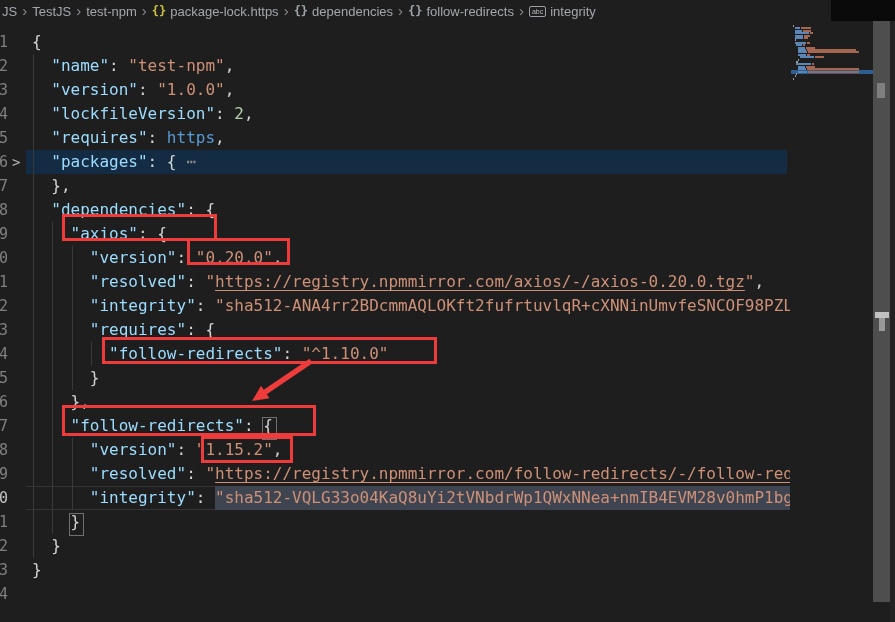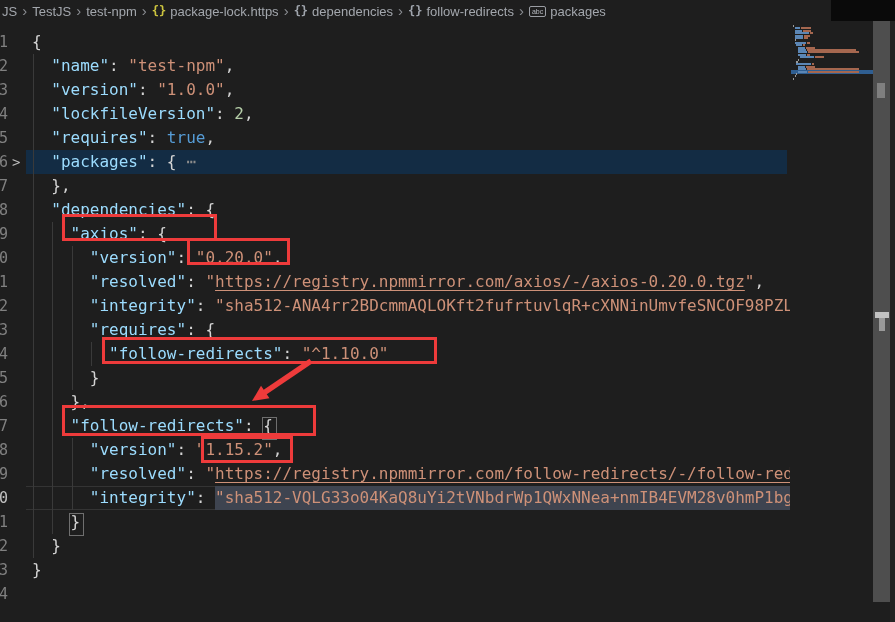--- a/index.html
+++ b/index.html
@@ -75,31 +75,31 @@
         <span>dependencies</span>
       </span>
       <span class="crumb-sep">›</span>
       <span class="crumb">
         <span class="ic-braces gray">{}</span>
         <span>follow-redirects</span>
       </span>
       <span class="crumb-sep">›</span>
       <span class="crumb">
         <span class="ic-abc">abc</span>
-        <span>packages</span>
+        <span>integrity</span>
       </span>
     </div>
   <div class="corner-black"></div>
   <div class="editor">
     <div class="lines" id="code">
         <div class="row"><div class="ln">1</div><span class="code"><span class="tk-p">{</span></span></div>
         <div class="row"><div class="guide" style="left: 33px;"></div><div class="ln">2</div><span class="code"><span class="tk-p">  </span><span class="tk-k">"name"</span><span class="tk-p">: </span><span class="tk-s">"test-npm"</span><span class="tk-p">,</span></span></div>
         <div class="row"><div class="guide" style="left: 33px;"></div><div class="ln">3</div><span class="code"><span class="tk-p">  </span><span class="tk-k">"version"</span><span class="tk-p">: </span><span class="tk-s">"1.0.0"</span><span class="tk-p">,</span></span></div>
         <div class="row"><div class="guide" style="left: 33px;"></div><div class="ln">4</div><span class="code"><span class="tk-p">  </span><span class="tk-k">"lockfileVersion"</span><span class="tk-p">: </span><span class="tk-n">2</span><span class="tk-p">,</span></span></div>
-        <div class="row"><div class="guide" style="left: 33px;"></div><div class="ln">5</div><span class="code"><span class="tk-p">  </span><span class="tk-k">"requires"</span><span class="tk-p">: </span><span class="tk-b">true</span><span class="tk-p">,</span></span></div>
+        <div class="row"><div class="guide" style="left: 33px;"></div><div class="ln">5</div><span class="code"><span class="tk-p">  </span><span class="tk-k">"requires"</span><span class="tk-p">: </span><span class="tk-b">https</span><span class="tk-p">,</span></span></div>
         <div class="row"><div class="row-bg fold"></div><div class="guide" style="left: 33px;"></div><div class="ln">6</div><div class="chev">&gt;</div><span class="code"><span class="tk-p">  </span><span class="tk-k">"packages"</span><span class="tk-p">: { </span><span class="tk-e">⋯</span></span></div>
         <div class="row"><div class="guide" style="left: 33px;"></div><div class="ln">7</div><span class="code"><span class="tk-p">  },</span></span></div>
         <div class="row"><div class="guide" style="left: 33px;"></div><div class="ln">8</div><span class="code"><span class="tk-p">  </span><span class="tk-k">"dependencies"</span><span class="tk-p">: {</span></span></div>
         <div class="row"><div class="guide" style="left: 33px;"></div><div class="guide" style="left: 52.266px;"></div><div class="ln">9</div><span class="code"><span class="tk-p">    </span><span class="tk-k">"axios"</span><span class="tk-p">: {</span></span></div>
         <div class="row"><div class="guide" style="left: 33px;"></div><div class="guide" style="left: 52.266px;"></div><div class="guide" style="left: 71.532px;"></div><div class="ln">10</div><span class="code"><span class="tk-p">      </span><span class="tk-k">"version"</span><span class="tk-p">: </span><span class="tk-s">"0.20.0"</span><span class="tk-p">,</span></span></div>
         <div class="row"><div class="guide" style="left: 33px;"></div><div class="guide" style="left: 52.266px;"></div><div class="guide" style="left: 71.532px;"></div><div class="ln">11</div><span class="code"><span class="tk-p">      </span><span class="tk-k">"resolved"</span><span class="tk-p">: </span><span class="tk-s">"</span><span class="tk-u">https://registry.npmmirror.com/axios/-/axios-0.20.0.tgz</span><span class="tk-s">"</span><span class="tk-p">,</span></span></div>
         <div class="row"><div class="guide" style="left: 33px;"></div><div class="guide" style="left: 52.266px;"></div><div class="guide" style="left: 71.532px;"></div><div class="ln">12</div><span class="code"><span class="tk-p">      </span><span class="tk-k">"integrity"</span><span class="tk-p">: </span><span class="tk-s">"sha512-ANA4rr2BDcmmAQLOKft2fufrtuvlqR+cXNNinUmvfeSNCOF98PZL</span></span></div>
         <div class="row"><div class="guide" style="left: 33px;"></div><div class="guide" style="left: 52.266px;"></div><div class="guide" style="left: 71.532px;"></div><div class="ln">13</div><span class="code"><span class="tk-p">      </span><span class="tk-k">"requires"</span><span class="tk-p">: {</span></span></div>
         <div class="row"><div class="guide" style="left: 33px;"></div><div class="guide" style="left: 52.266px;"></div><div class="guide" style="left: 71.532px;"></div><div class="guide" style="left: 90.798px;"></div><div class="ln">14</div><span class="code"><span class="tk-p">        </span><span class="tk-k">"follow-redirects"</span><span class="tk-p">: </span><span class="tk-s">"^1.10.0"</span></span></div>
         <div class="row"><div class="guide" style="left: 33px;"></div><div class="guide" style="left: 52.266px;"></div><div class="guide" style="left: 71.532px;"></div><div class="ln">15</div><span class="code"><span class="tk-p">      }</span></span></div>

